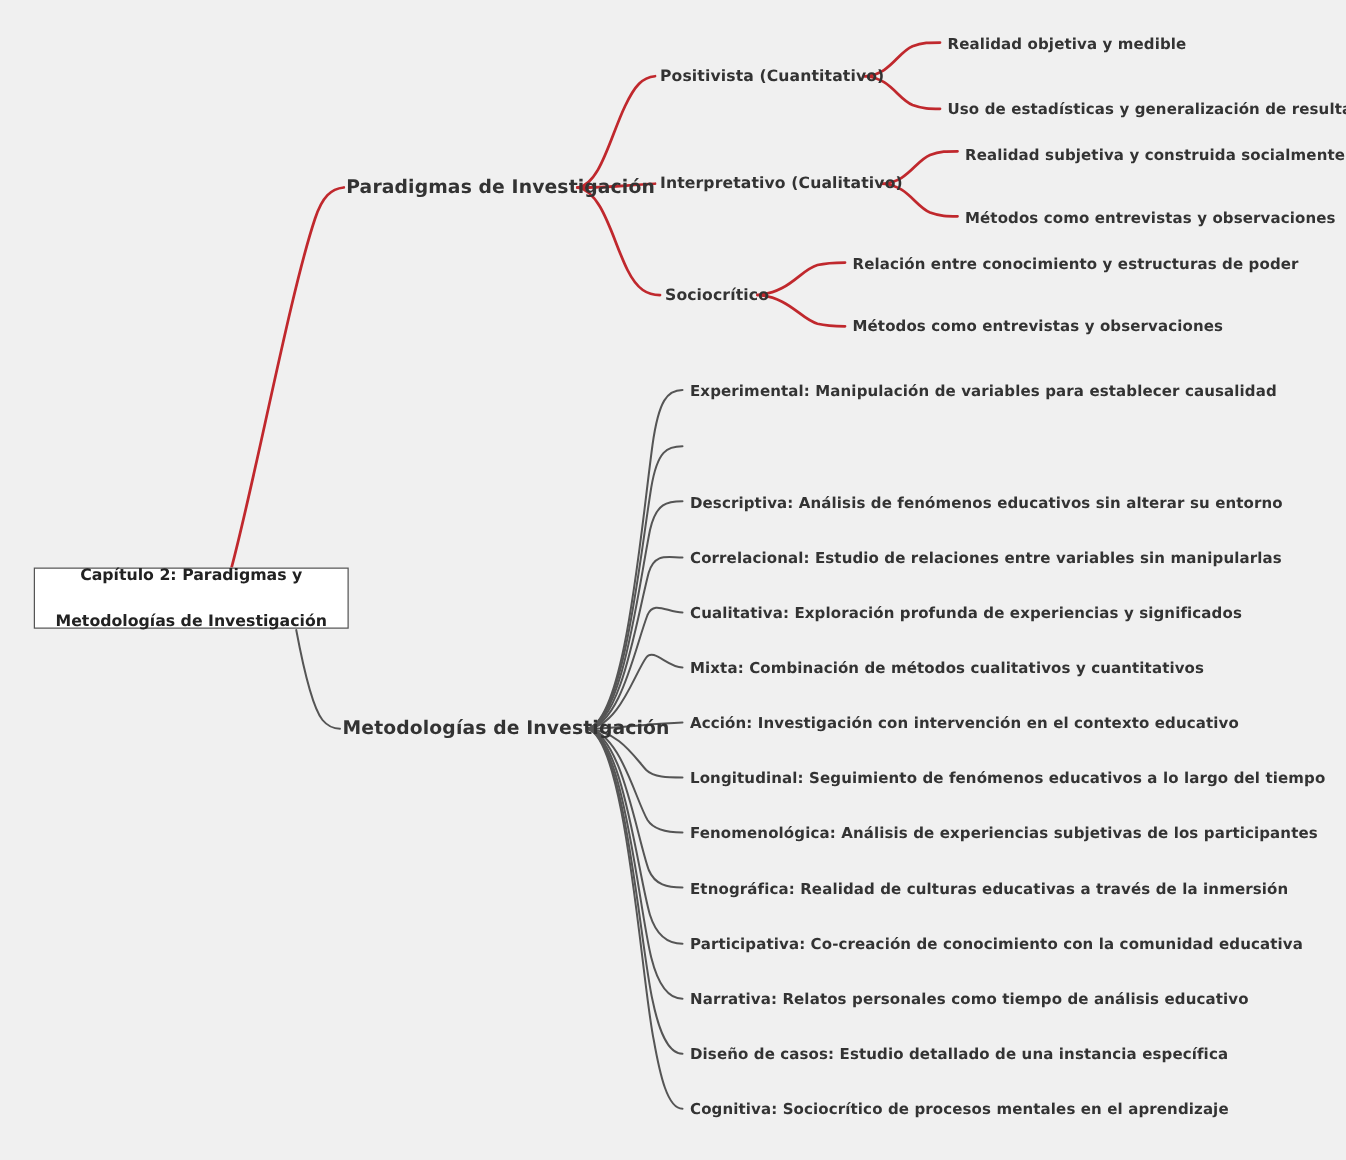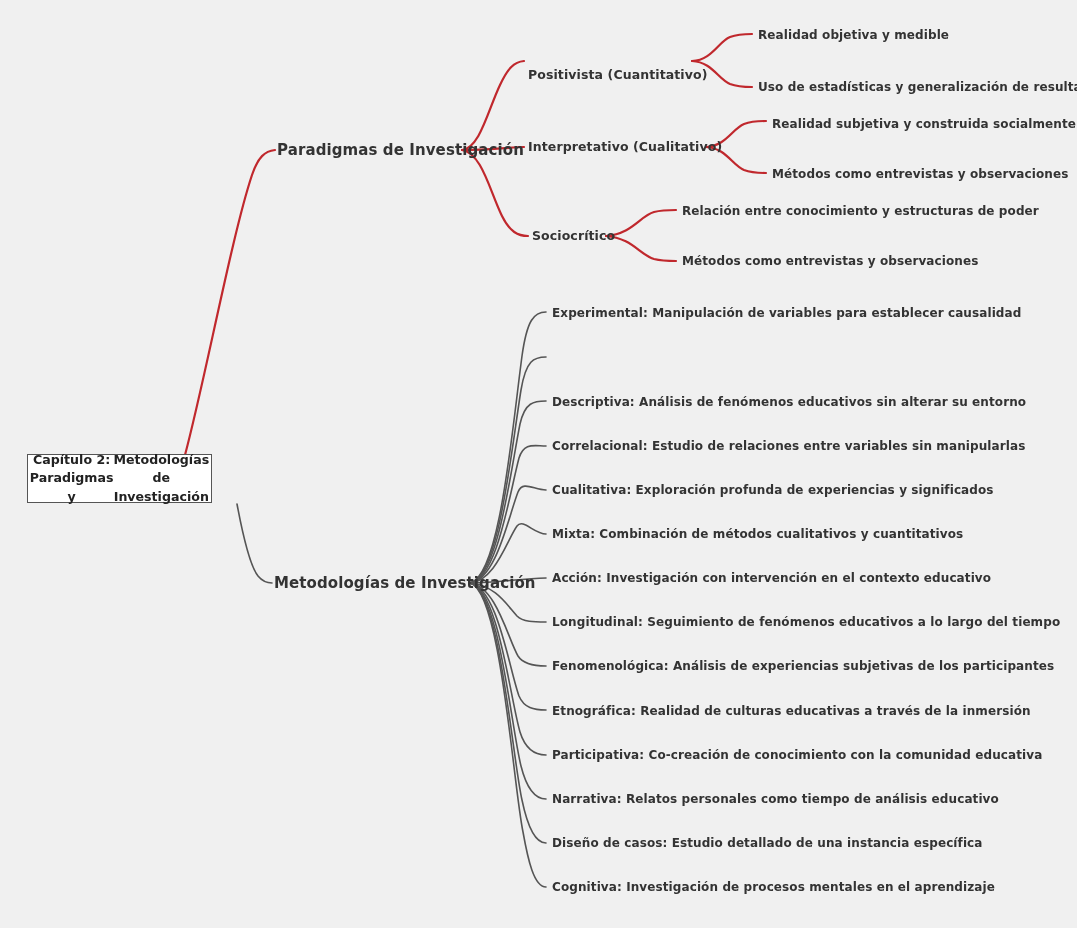--- a/index.html
+++ b/index.html
@@ -35,34 +35,35 @@
     transform: translateY(-50%);
   }
   .node-label.lvl1 { font-size: 15px; }
   .node-label.lvl2 { font-size: 12.5px; }
   .node-label.leaf { font-size: 12px; }
 
   #root-node {
     position: absolute;
     left: 27px;
     top: 454px;
-    width: 185px;
+    width: 252px;
     height: 49px;
     box-sizing: border-box;
     background: #ffffff;
     border: 1.6px solid #555555;
     display: flex;
     align-items: center;
     justify-content: center;
     text-align: center;
     font-size: 12.6px;
     font-weight: bold;
     color: #222222;
     line-height: 1.45;
     padding: 0 6px;
+    flex-direction: column;
   }
 </style>
 </head>
 <body>
 
 <div id="canvas">
 
   <svg id="edges" viewBox="0 0 1077 928" width="1077" height="928" xmlns="http://www.w3.org/2000/svg">
 
     <g fill="none" stroke="#c0282d" stroke-width="2.2" stroke-linecap="round">
@@ -105,21 +106,21 @@
   <div id="root-node">
     <span>Capítulo 2: Paradigmas y</span>
       <br>
     <span>Metodologías de Investigación</span>
   </div>
 
   <div class="node-label lvl1" style="left:277px; top:150px;">Paradigmas de Investigación</div>
 
   <div class="node-label lvl1" style="left:274px; top:583px;">Metodologías de Investigación</div>
 
-  <div class="node-label lvl2" style="left:528px; top:61px;margin-top:14px;">Positivista (Cuantitativo)</div>
+  <div class="node-label lvl2" style="left:528px; top:61px;">Positivista (Cuantitativo)</div>
 
   <div class="node-label lvl2" style="left:528px; top:147px;">Interpretativo (Cualitativo)</div>
 
   <div class="node-label lvl2" style="left:532px; top:236px;">Sociocrítico</div>
 
   <div class="node-label leaf" style="left:758px; top:35px;">Realidad objetiva y medible</div>
 
   <div class="node-label leaf" style="left:758px; top:87px;">Uso de estadísticas y generalización de resultados</div>
 
   <div class="node-label leaf" style="left:772px; top:124px;">Realidad subjetiva y construida socialmente</div>
@@ -148,15 +149,15 @@
   <div class="node-label leaf" style="left:552px; top:666px;">Fenomenológica: Análisis de experiencias subjetivas de los participantes</div>
 
   <div class="node-label leaf" style="left:552px; top:711px;">Etnográfica: Realidad de culturas educativas a través de la inmersión</div>
 
   <div class="node-label leaf" style="left:552px; top:755px;">Participativa: Co-creación de conocimiento con la comunidad educativa</div>
 
   <div class="node-label leaf" style="left:552px; top:799px;">Narrativa: Relatos personales como tiempo de análisis educativo</div>
 
   <div class="node-label leaf" style="left:552px; top:843px;">Diseño de casos: Estudio detallado de una instancia específica</div>
 
-  <div class="node-label leaf" style="left:552px; top:887px;">Cognitiva: Investigación de procesos mentales en el aprendizaje</div>
+  <div class="node-label leaf" style="left:552px; top:887px;">Cognitiva: Sociocrítico de procesos mentales en el aprendizaje</div>
 
 </div>
 
 </body></html>

